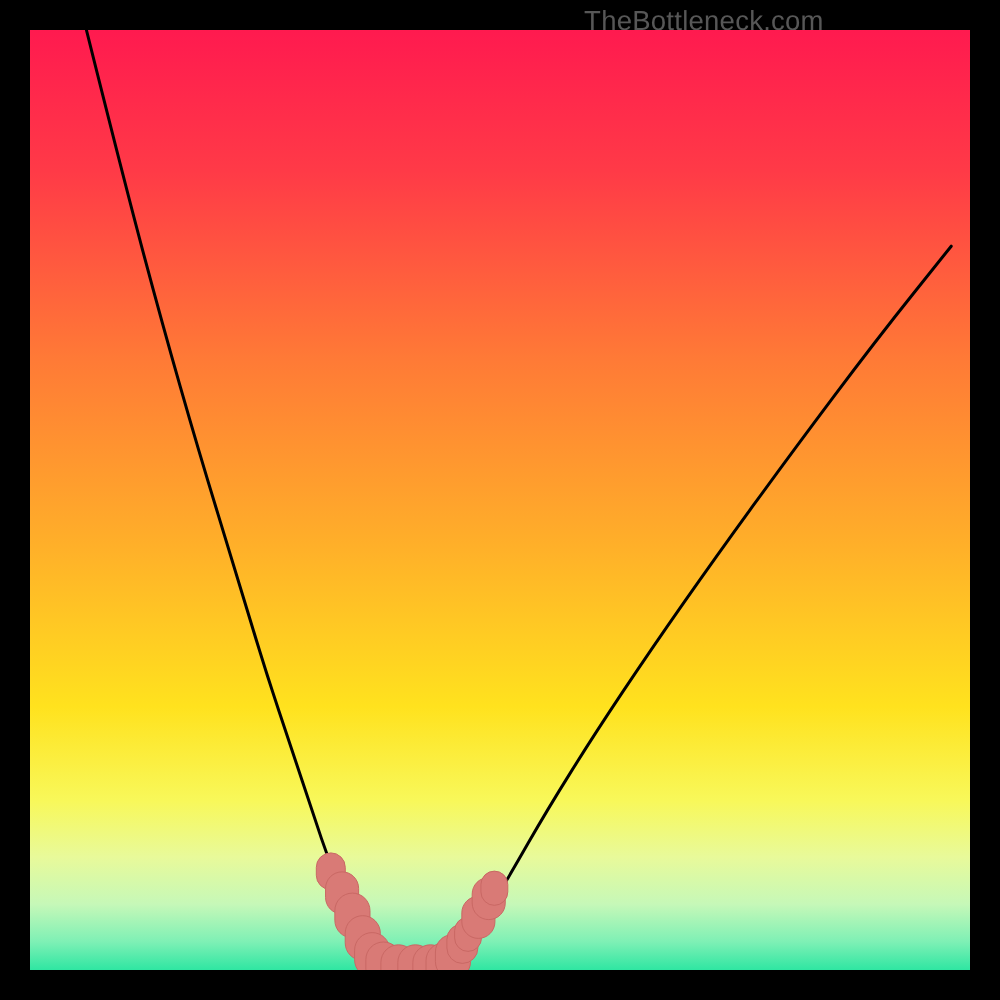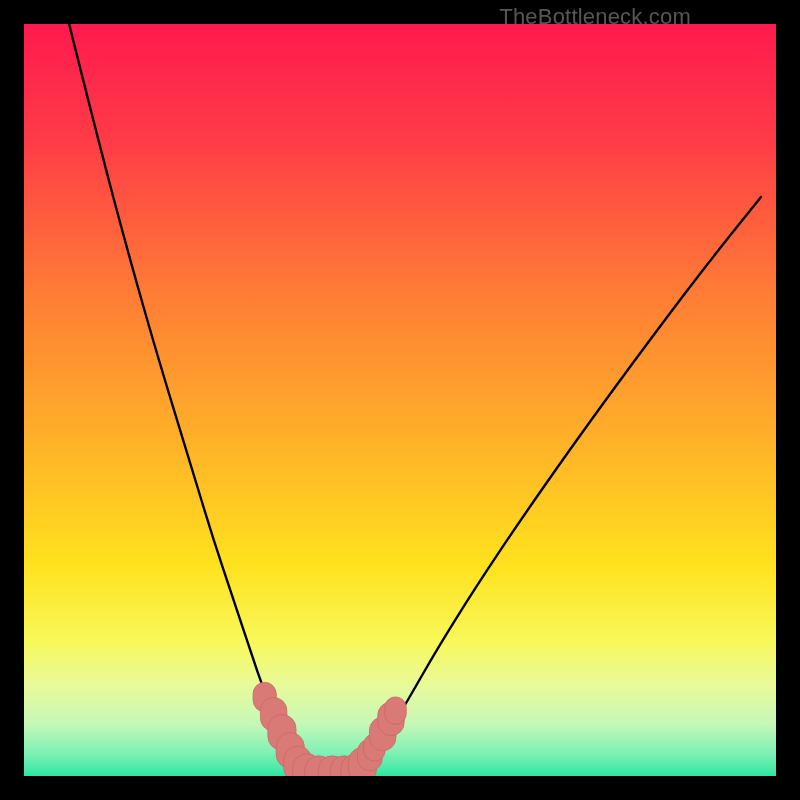--- a/index.html
+++ b/index.html
@@ -11,21 +11,20 @@
     overflow: hidden;
     font-family: Arial, Helvetica, sans-serif;
   }
   .frame {
     position: absolute;
     top: 0;
     left: 0;
     width: 671px;
     height: 800px;
     background: #000;
-    padding-left: 32px;
   }
   .plot-area {
     position: absolute;
     top: 24px;
     left: 24px;
     width: 752px;
     height: 752px;
     overflow: hidden;
   }
   .watermark {

